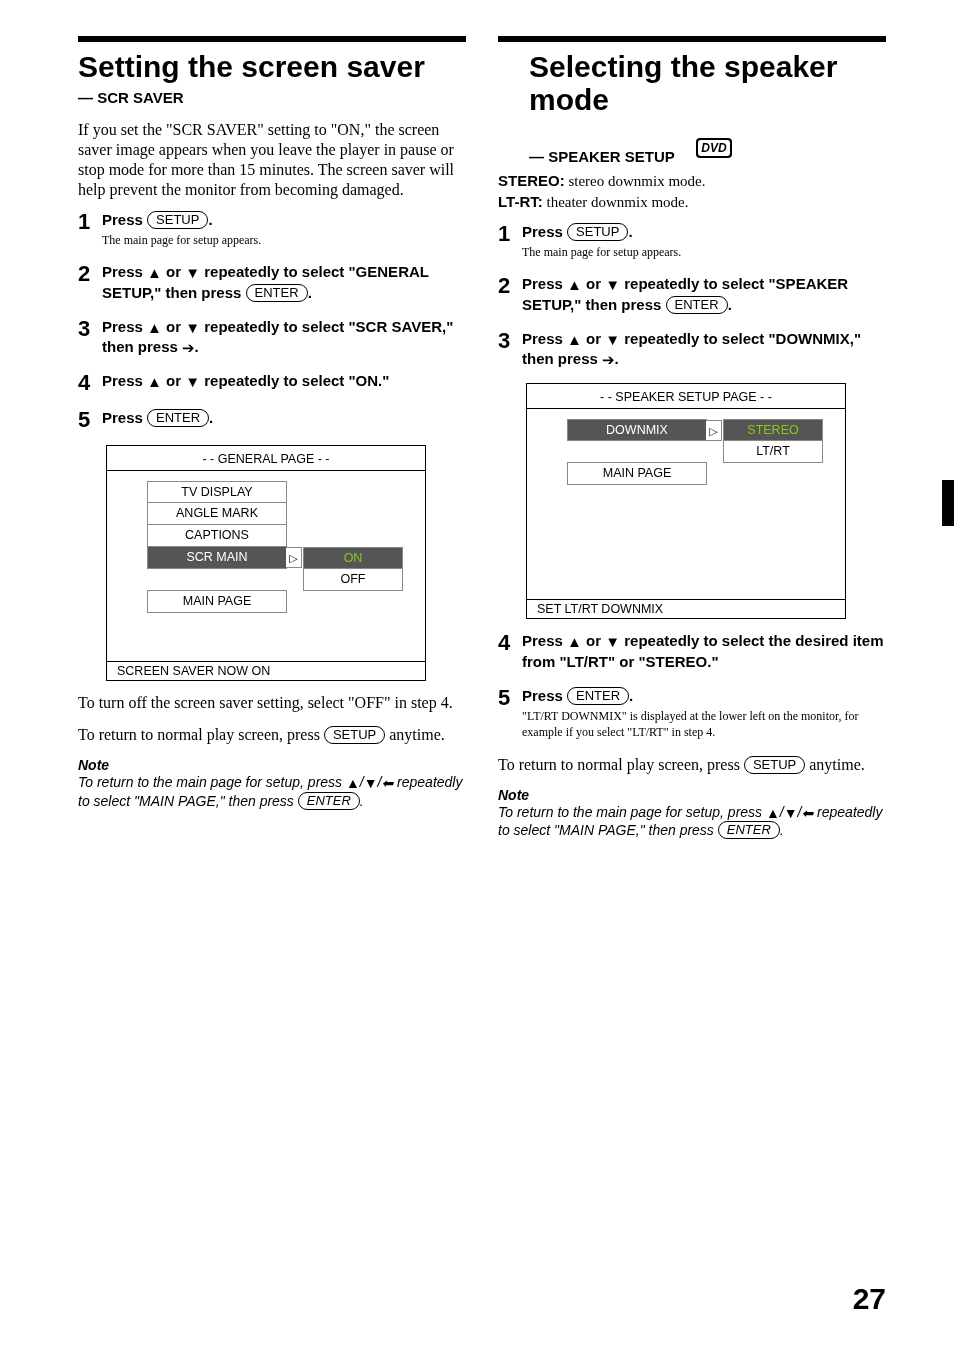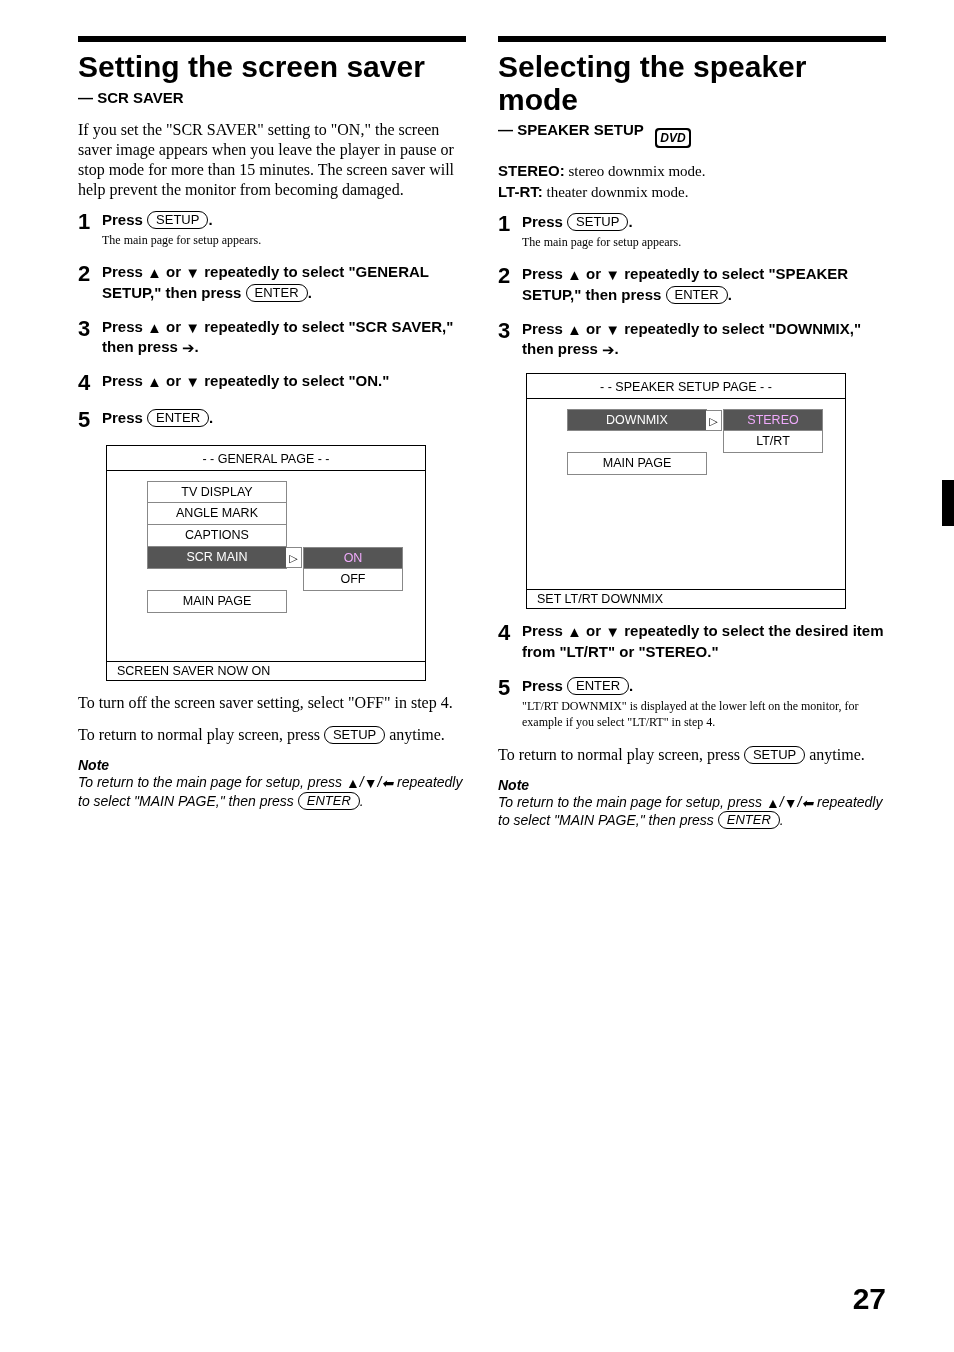--- a/index.html
+++ b/index.html
@@ -182,21 +182,21 @@
   .opt-col.speaker { top: 10px; }
   .opt {
     border: 1px solid #888;
     border-top: none;
     height: 22px;
     line-height: 21px;
     text-align: center;
     background: #fff;
   }
   .opt:first-child { border-top: 1px solid #888; }
-  .opt.sel { background: #555; color: #f0abfc; }
+  .opt.sel { background: #555; color: #84cc16; }
   .osd-footer {
     border-top: 1px solid #000;
     padding: 2px 10px;
     font-size: 12.5px;
   }
   .side-tab {
     position: absolute;
     right: 0;
     top: 480px;
     width: 12px;
@@ -204,21 +204,21 @@
     background: #000;
   }
   .pagenum {
     position: absolute;
     right: 68px;
     bottom: 36px;
     font-family: Arial, Helvetica, sans-serif;
     font-weight: 900;
     font-size: 30px;
   }
-  .mode-line { display:flex; align-items:flex-start; flex-wrap:wrap; gap:6px; }
+  .mode-line { display:flex; align-items:flex-end; flex-wrap:wrap; gap:16px;margin-left:31px; }
 </style>
 </head>
 <body>
 
 <div class="side-tab"></div>
 
 <div class="columns">
 
   <div class="col">
     <div class="top-rule"></div>

